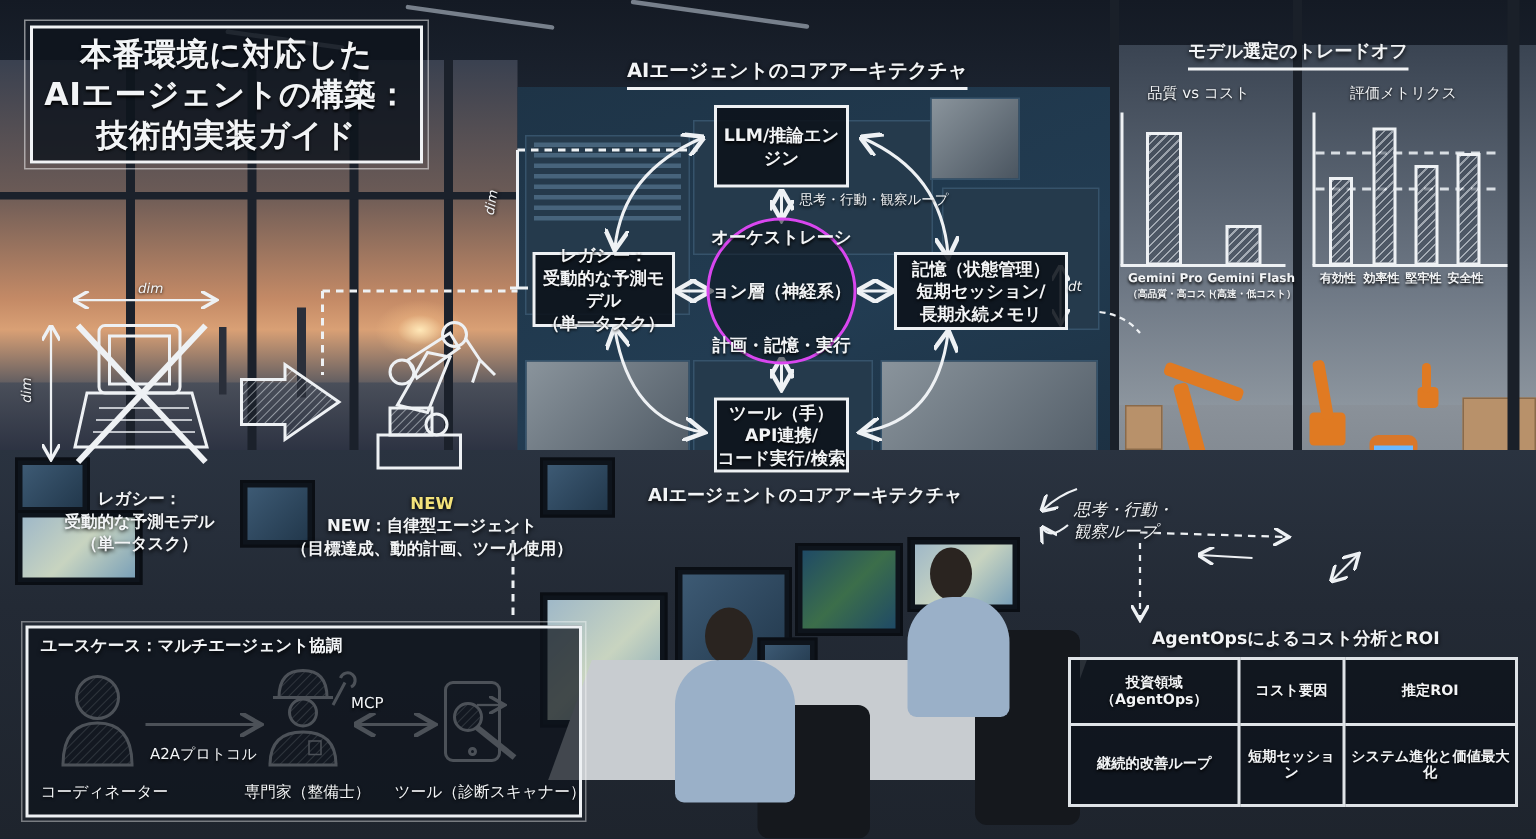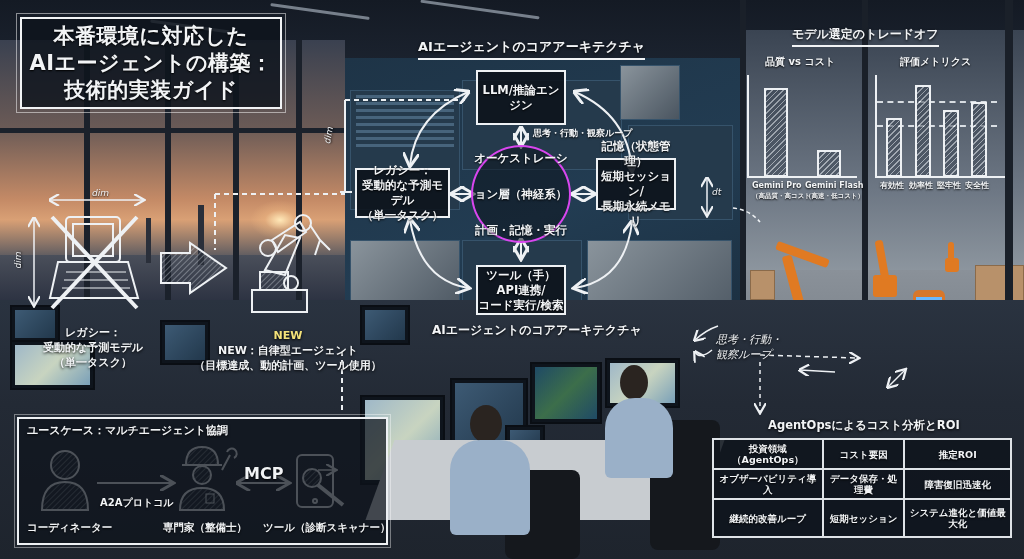--- a/index.html
+++ b/index.html
@@ -58,21 +58,21 @@
   .section-heading.underlined { border-bottom: 2px solid #f1f3f5; padding-bottom: 2px; }
 
   .node-box { position: absolute; background: rgba(12,18,26,0.88); border: 2px solid #eef1f4;
     display: flex; flex-direction: column; align-items: center; justify-content: center; text-align: center;
     font-size: 11.5px; font-weight: bold; line-height: 15px; text-shadow: 0 1px 2px #000; }
   .node-circle { position: absolute; border-radius: 50%; background: rgba(12,20,30,0.55); border: 2px solid #d946ef;
     display: flex; flex-direction: column; align-items: center; justify-content: center; text-align: center;
     font-size: 11.5px; font-weight: bold; line-height: 15px; text-shadow: 0 1px 2px #000; gap: 21px; }
 
   .label { position: absolute; font-size: 11px; font-weight: bold; text-align: center; line-height: 15px; text-shadow: 0 1px 3px #000; white-space: nowrap; }
-  .small-label { position: absolute; font-size: 9px; font-weight: bold; text-shadow: 0 1px 2px #000; white-space: nowrap; }
+  .small-label { position: absolute; font-size: 9px; font-weight: normal; text-shadow: 0 1px 2px #000; white-space: nowrap; }
   .new-tag { color: #f3e27a; }
 
   svg.overlay { position: absolute; left: 0; top: 0; width: 1024px; height: 559px; pointer-events: none; }
 
   
   .chart { position: absolute; }
   .axis-y { position: absolute; width: 2px; background: #eef1f4; }
   .axis-x { position: absolute; height: 2px; background: #eef1f4; }
   .bar { position: absolute; border: 2px solid #eef1f4;
     background: repeating-linear-gradient(135deg, rgba(240,244,248,0.45) 0 1px, rgba(60,70,84,0.55) 1px 4px); }
@@ -310,21 +310,21 @@
   <div>ョン層（神経系）</div>
   <div>計画・記憶・実行</div>
 </div>
 
 <div class="node-box" style="left:355px;top:168px;width:95px;height:50px;">
   <div>レガシー：</div>
   <div>受動的な予測モデル</div>
   <div>（単一タスク）</div>
 </div>
 
-<div class="node-box" style="left:596px;top:158px;width:80px;height:52px;">
+<div class="node-box" style="left:596px;top:168px;width:116px;height:52px;">
   <div>記憶（状態管理）</div>
   <div>短期セッション/</div>
   <div>長期永続メモリ</div>
 </div>
 <div class="small-label" style="left:712px;top:187px;font-style:italic;font-weight:normal;">dt</div>
 
 <div class="node-box" style="left:476px;top:265px;width:90px;height:50px;">
   <div>ツール（手）</div>
   <div>API連携/</div>
   <div>コード実行/検索</div>
@@ -367,37 +367,32 @@
   <div class="bar" style="left:971px;top:102px;width:16px;height:75px;"></div>
   <div class="tick-label" style="left:880px;top:181px;width:28px;">有効性</div>
   <div class="tick-label" style="left:909px;top:181px;width:28px;">効率性</div>
   <div class="tick-label" style="left:937px;top:181px;width:28px;">堅牢性</div>
   <div class="tick-label" style="left:965px;top:181px;width:28px;">安全性</div>
 </div>
 
 <div class="usecase-box"></div>
 <div class="section-heading" style="left:27px;top:423px;font-size:11px;">ユースケース：マルチエージェント協調</div>
 <div class="small-label" style="left:100px;top:464px;font-size:10px;margin-top:32px;">A2Aプロトコル</div>
-<div class="small-label" style="left:244px;top:464px;font-size:16px;">MCP</div>
+<div class="small-label" style="left:234px;top:464px;font-size:10px;">MCP</div>
 <div class="small-label" style="left:27px;top:521px;font-size:10.5px;">コーディネーター</div>
 <div class="small-label" style="left:163px;top:521px;font-size:10.5px;">専門家（整備士）</div>
 <div class="small-label" style="left:263px;top:521px;font-size:10.5px;">ツール（診断スキャナー）</div>
 
 <div class="section-heading" style="left:768px;top:418px;font-size:11.5px;">AgentOpsによるコスト分析とROI</div>
 <table class="roi-table">
   <tbody>
       <tr class="header">
     <td>投資領域（AgentOps）</td>
     <td>コスト要因</td>
     <td>推定ROI</td>
   </tr>
   <tr>
-    <td>オブザーバビリティ導入</td>
-    <td>データ保存・処理費</td>
-    <td>障害復旧迅速化</td>
-  </tr>
-  <tr>
     <td>継続的改善ループ</td>
     <td>短期セッション</td>
     <td>システム進化と価値最大化</td>
   </tr>
 </tbody>
   </table>
 
 </body></html>

